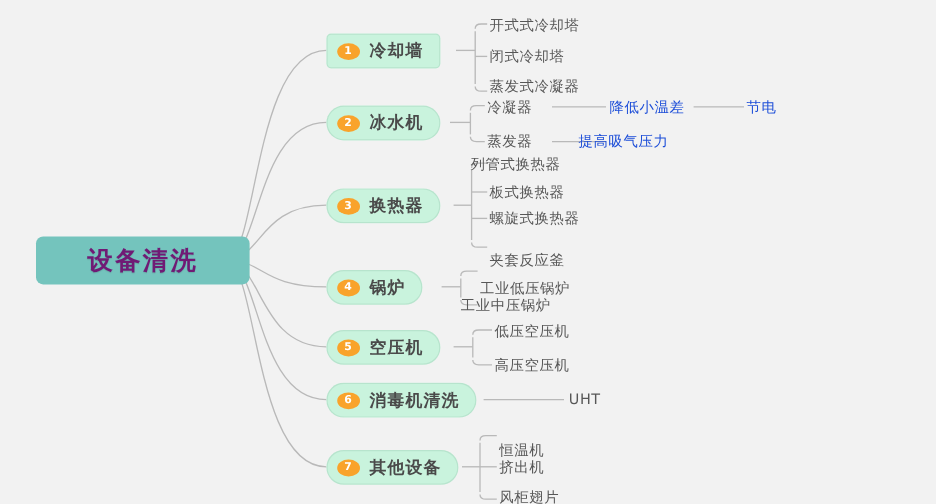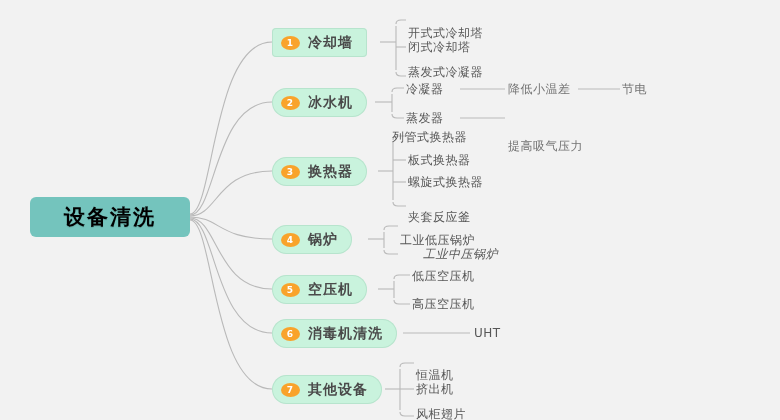--- a/index.html
+++ b/index.html
@@ -13,25 +13,25 @@
   #map{position:absolute;left:0;top:0;width:780px;height:420px;}
   svg.wires{position:absolute;left:0;top:0;width:780px;height:420px;pointer-events:none;}
   .node{
     position:absolute;
     box-sizing:border-box;
     display:flex;align-items:center;
     white-space:nowrap;
   }
   
   .root{
-    left:30px;top:197px;width:160px;height:40px;
+    left:30px;top:197px;width:178px;height:40px;
     background:#74c4bd;
     border-radius:6px;
     justify-content:center;
-    color:#000000;
+    color:#701a75;
     font-size:21px;
     font-weight:bold;
     letter-spacing:2px;
     text-shadow:0 1px 1px rgba(0,0,0,.12);
   }
   
   .branch{
     background:#c9f3dd;
     height:29px;
     padding:0 14px 0 9px;
@@ -56,21 +56,21 @@
   }
   
   .leaf{
     position:absolute;
     color:#575757;
     font-size:12px;
     letter-spacing:.5px;
     white-space:nowrap;
     line-height:14px;
   }
-  .leaf.lvl4{color:#737373;font-family:Liberation Serif, serif;}
+  .leaf.lvl4{color:#1d4ed8;font-family:Liberation Serif, serif;}
 </style>
 </head>
 <body>
 
 <div id="map">
 
   <svg class="wires" viewBox="0 0 780 420">
     <g fill="none" stroke="#b9b9b9" stroke-width="1.1">
 
       <path d="M190 214 C 214 214, 212 42, 272 42"></path>
@@ -123,49 +123,49 @@
   </svg>
 
   <div class="node root">
     <span>设备清洗</span>
   </div>
 
   <div class="node branch rect" style="left:272px;top:28px;">
     <span class="badge">1</span>
     <span>冷却墙</span>
   </div>
-  <div class="leaf" style="left:408px;top:14px;margin-top:12px;">开式式冷却塔</div>
+  <div class="leaf" style="left:408px;top:14px;">开式式冷却塔</div>
   <div class="leaf" style="left:408px;top:40px;">闭式冷却塔</div>
   <div class="leaf" style="left:408px;top:65px;text-align:right;">蒸发式冷凝器</div>
 
   <div class="node branch" style="left:272px;top:88px;">
     <span class="badge">2</span>
     <span>冰水机</span>
   </div>
   <div class="leaf" style="left:406px;top:82px;">冷凝器</div>
   <div class="leaf lvl4" style="left:508px;top:82px;">降低小温差</div>
   <div class="leaf lvl4" style="left:622px;top:82px;">节电</div>
   <div class="leaf" style="left:406px;top:111px;">蒸发器</div>
-  <div class="leaf lvl4" style="left:508px;top:111px;margin-top:28px;">提高吸气压力</div>
+  <div class="leaf lvl4" style="left:482px;top:111px;">提高吸气压力</div>
 
   <div class="node branch" style="left:272px;top:157px;">
     <span class="badge">3</span>
     <span>换热器</span>
   </div>
   <div class="leaf" style="left:392px;top:130px;">列管式换热器</div>
   <div class="leaf" style="left:408px;top:153px;">板式换热器</div>
   <div class="leaf" style="left:408px;top:175px;">螺旋式换热器</div>
   <div class="leaf" style="left:408px;top:198px;margin-top:12px;">夹套反应釜</div>
 
   <div class="node branch" style="left:272px;top:225px;">
     <span class="badge">4</span>
     <span>锅炉</span>
   </div>
   <div class="leaf" style="left:400px;top:220px;margin-top:13px;">工业低压锅炉</div>
-  <div class="leaf" style="left:423px;top:247px;font-style:italic;">工业中压锅炉</div>
+  <div class="leaf" style="left:384px;top:247px;">工业中压锅炉</div>
 
   <div class="node branch" style="left:272px;top:275px;">
     <span class="badge">5</span>
     <span>空压机</span>
   </div>
   <div class="leaf" style="left:412px;top:269px;">低压空压机</div>
   <div class="leaf" style="left:412px;top:297px;">高压空压机</div>
 
   <div class="node branch" style="left:272px;top:319px;">
     <span class="badge">6</span>

